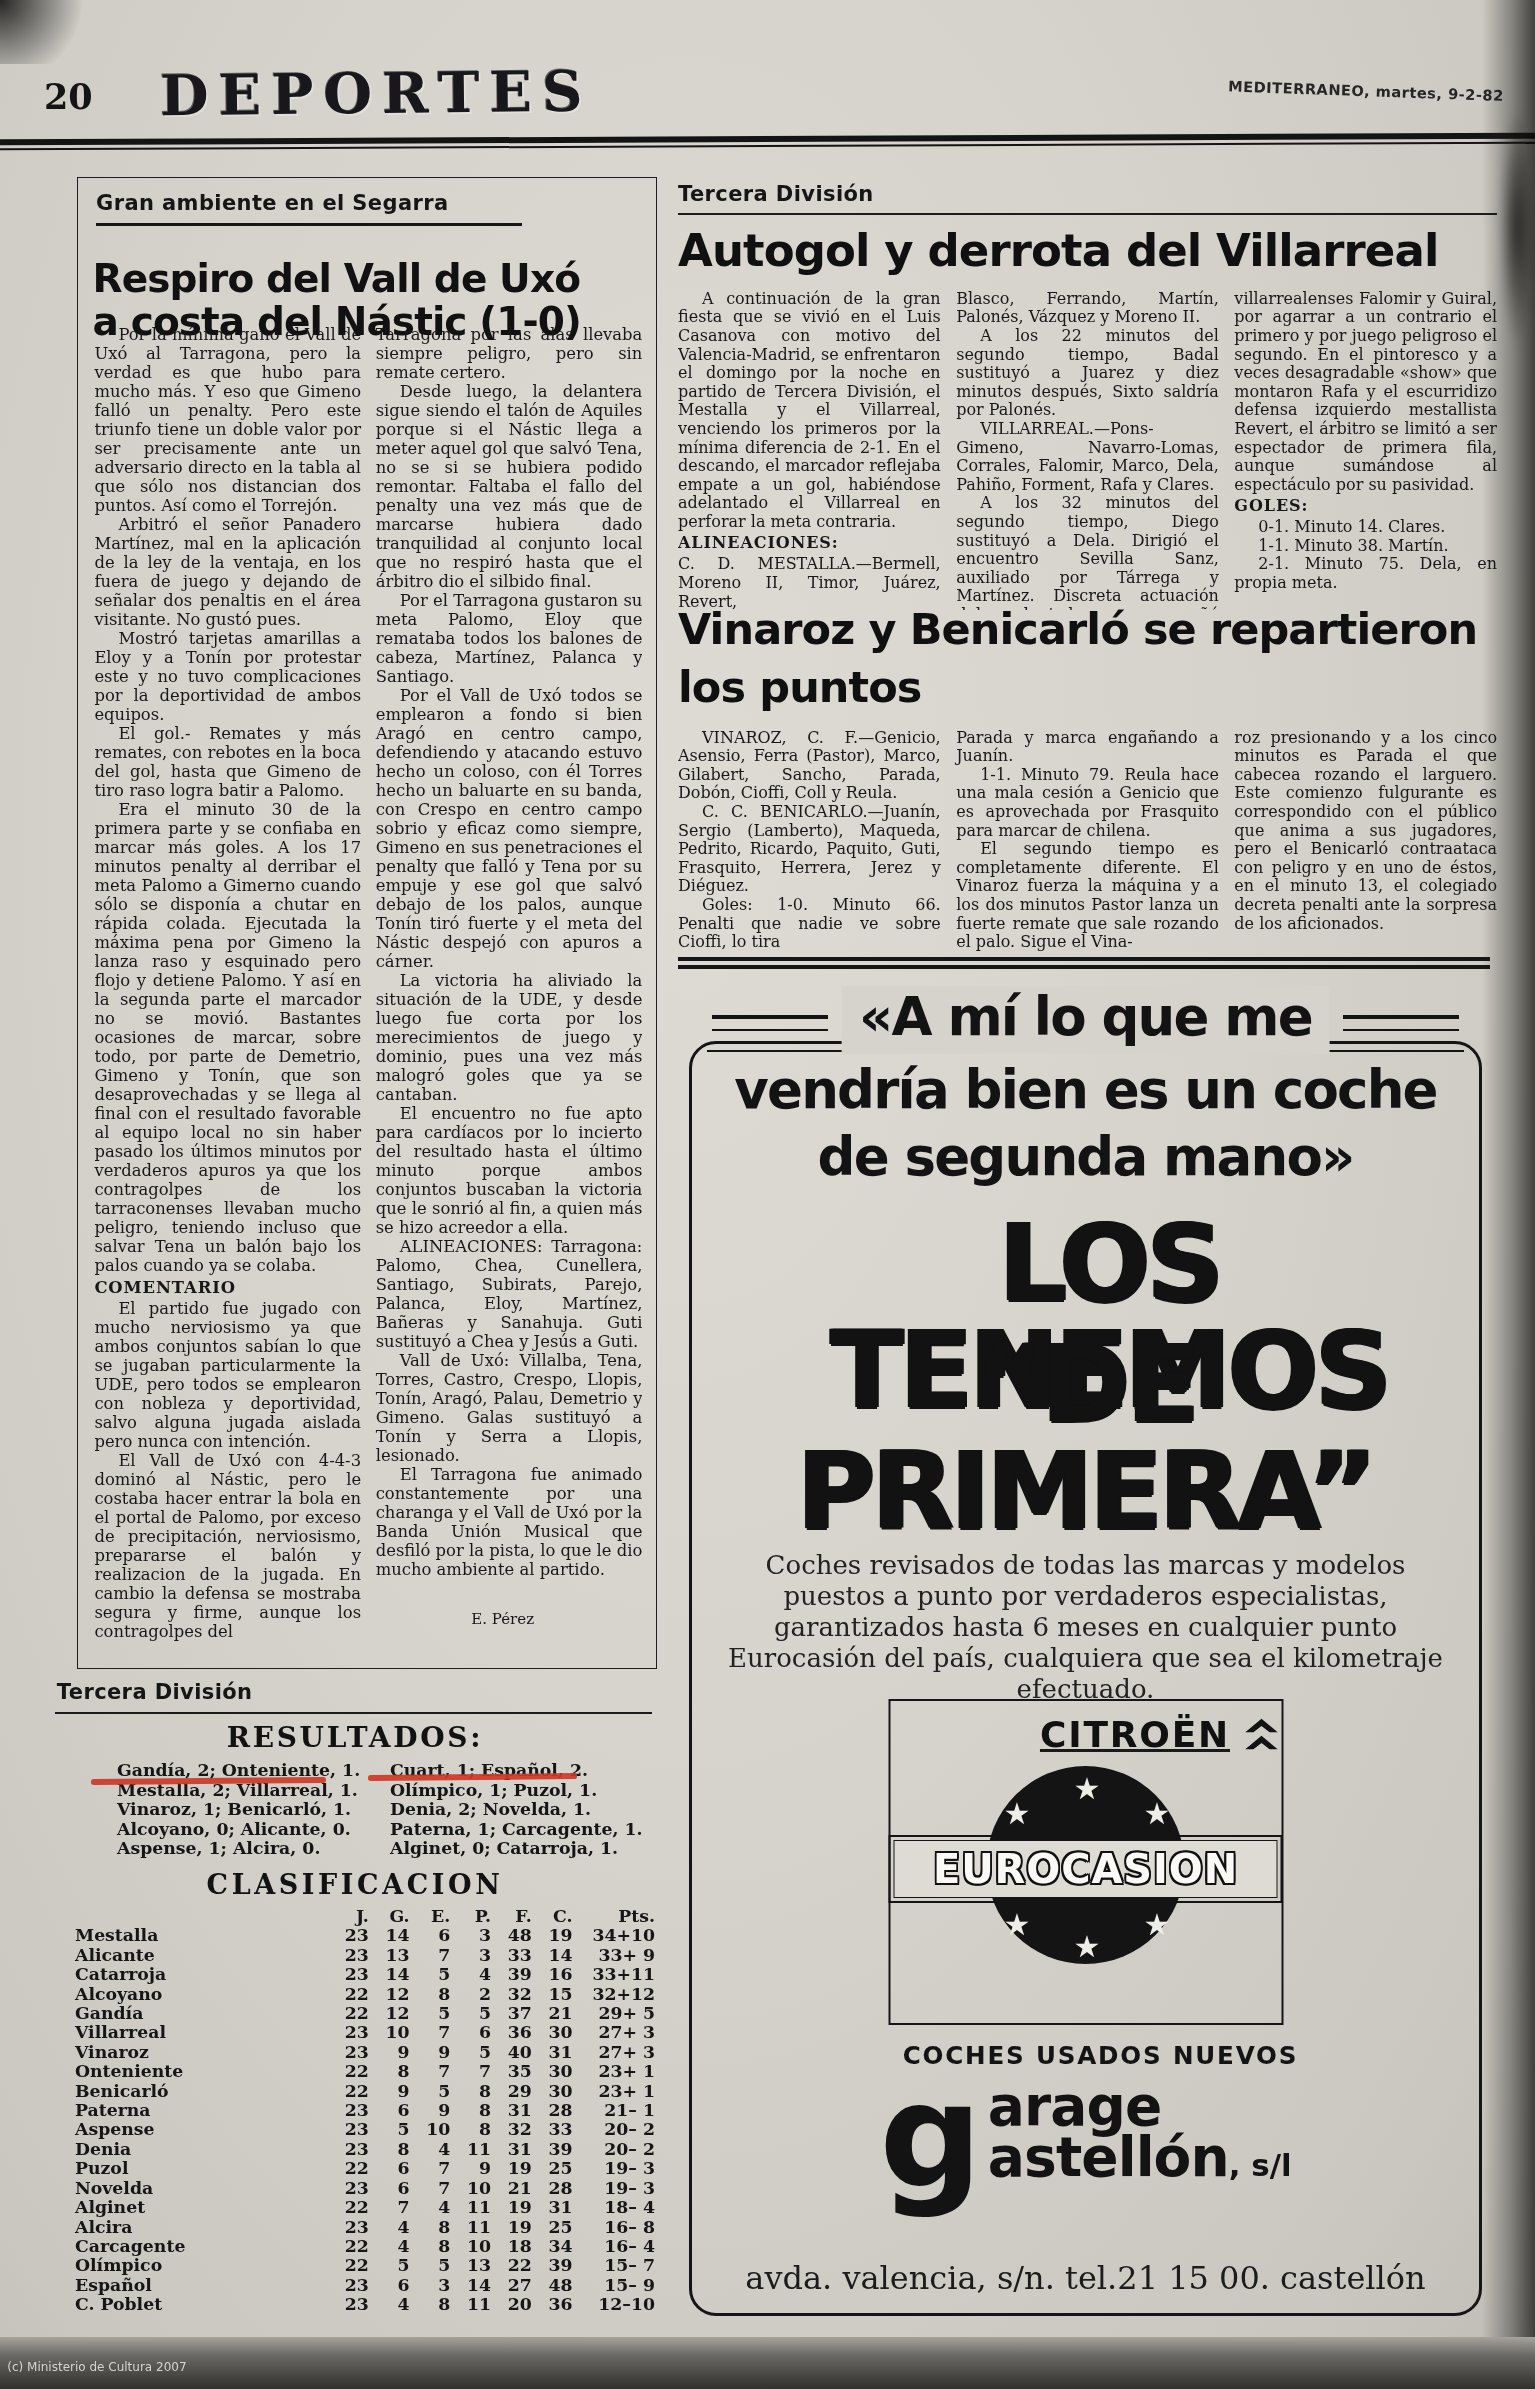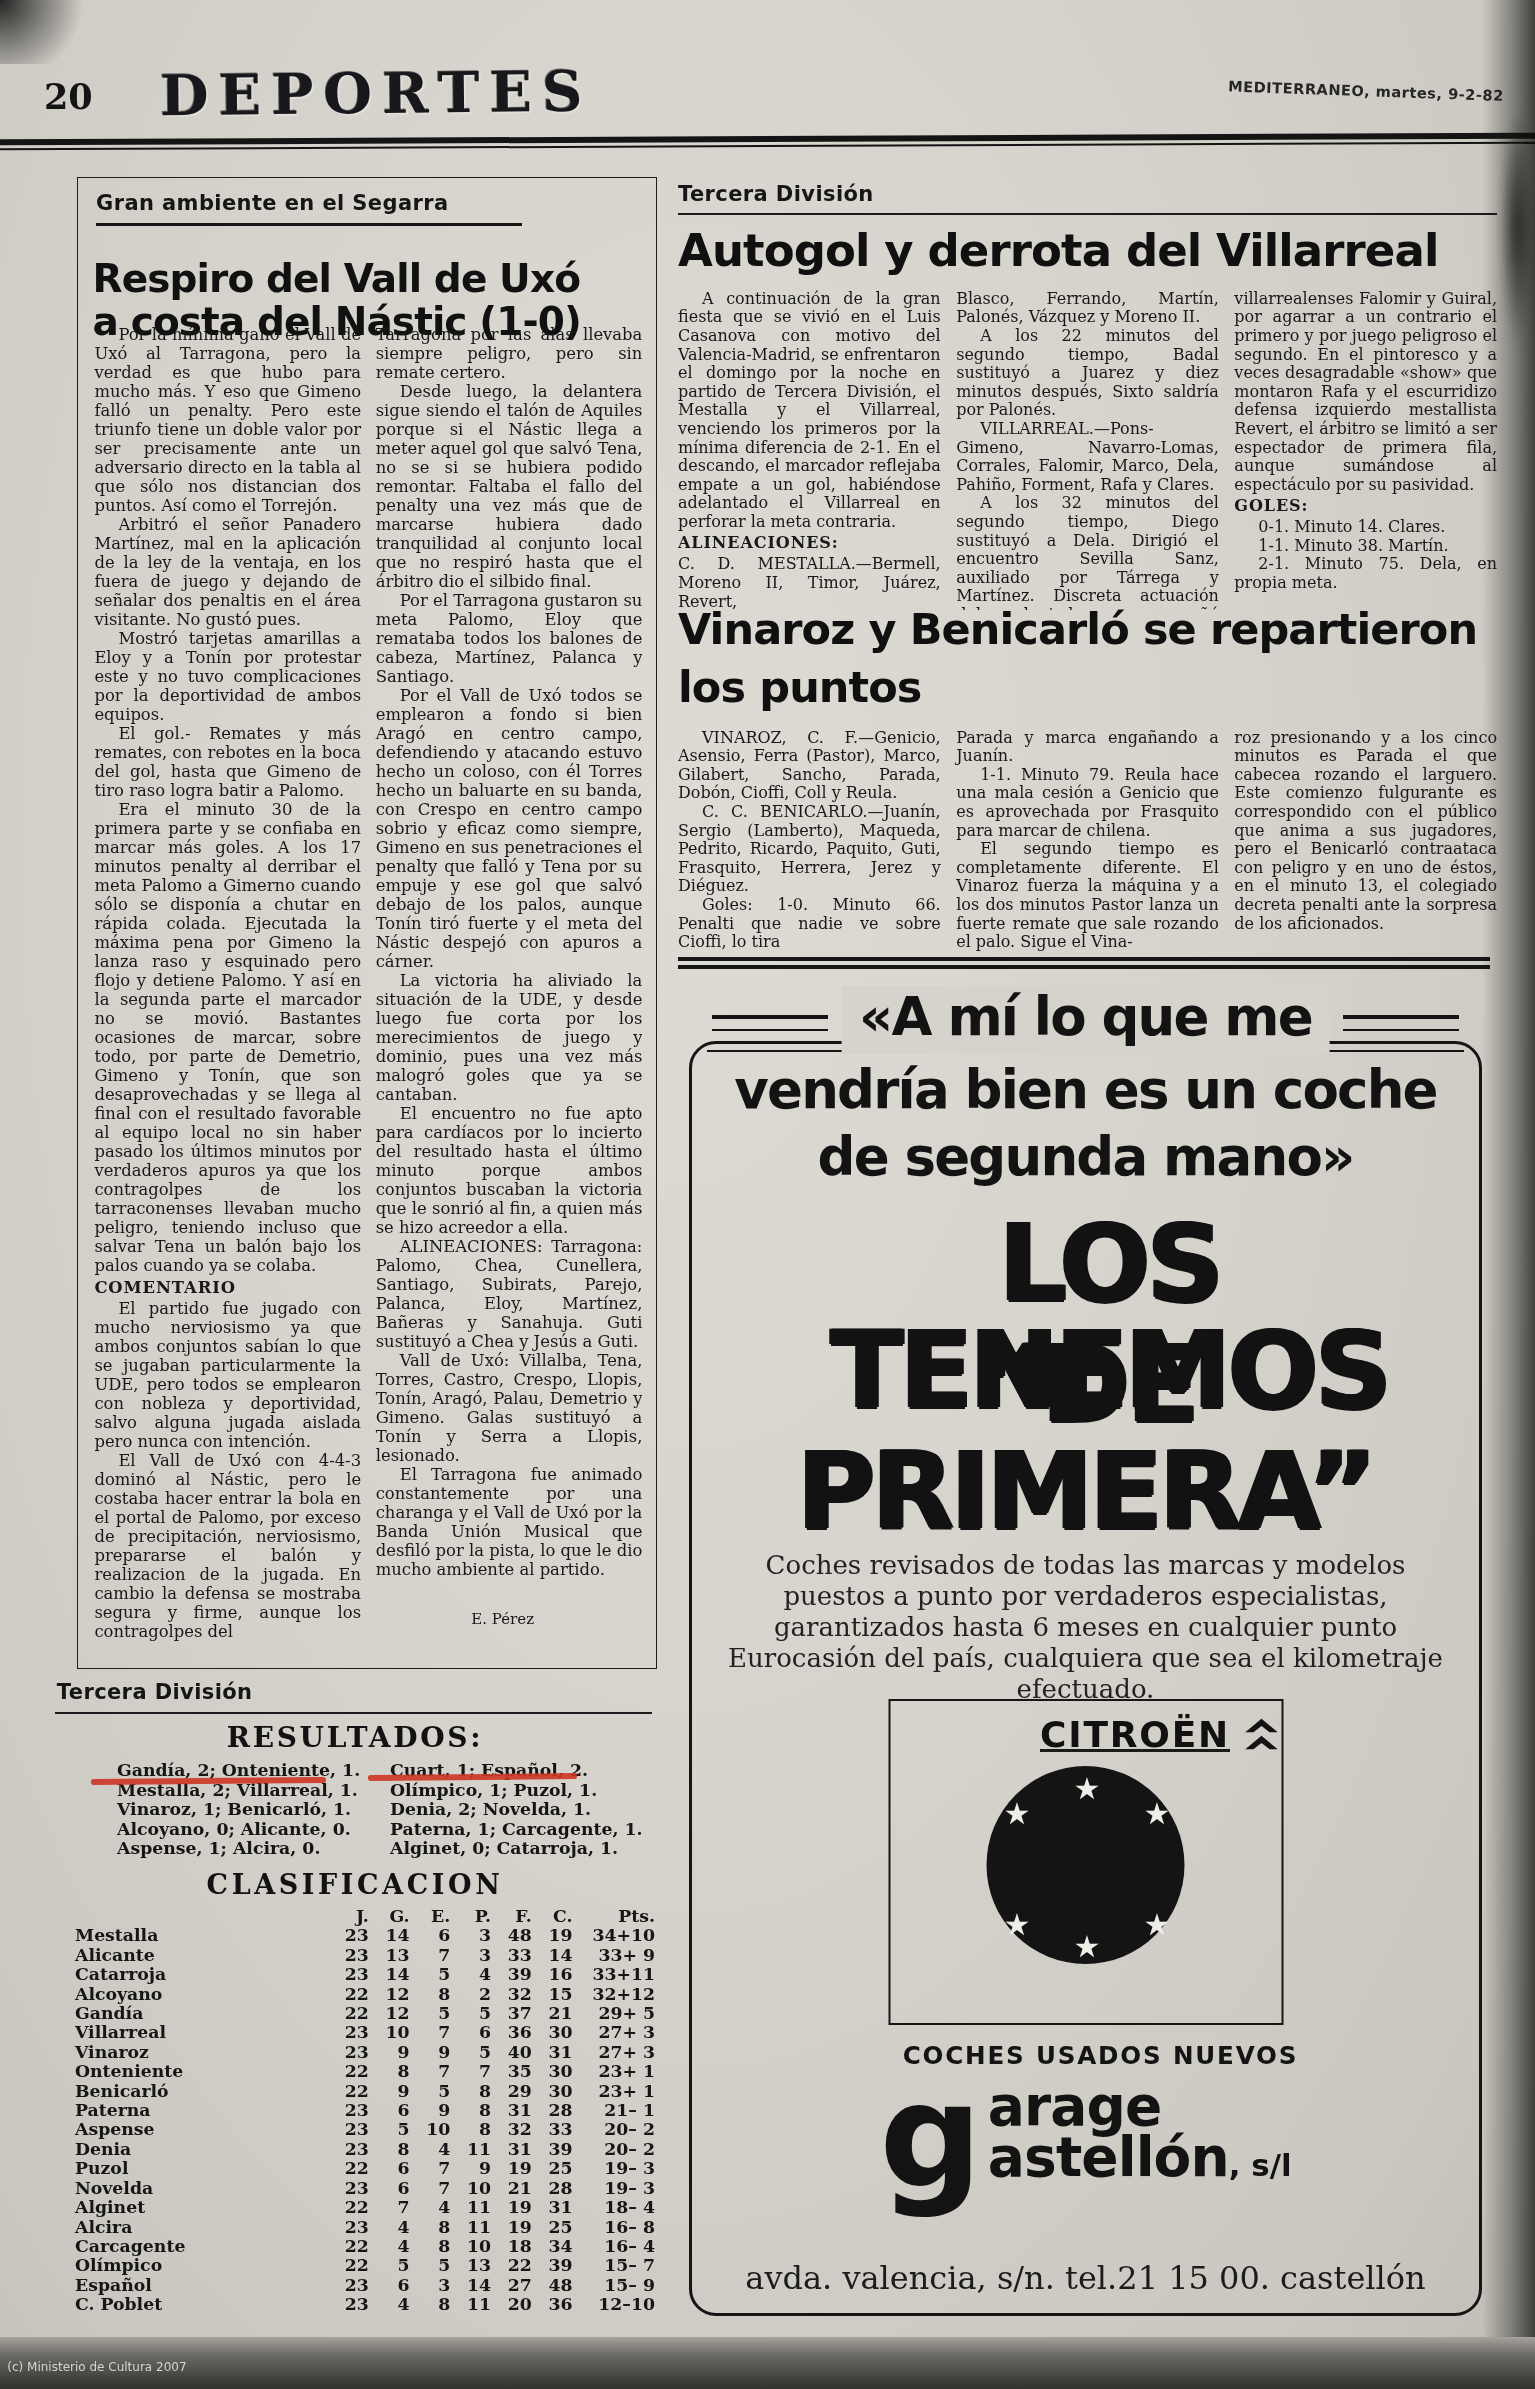--- a/index.html
+++ b/index.html
@@ -266,20 +266,23 @@
         </svg>
       </div>
       <div class="disc-wrap">
         <div class="disc"></div>
         <span class="star" style="left:197px;top:31px;">★</span>
         <span class="star" style="left:127px;top:56px;">★</span>
         <span class="star" style="left:267px;top:56px;">★</span>
         <span class="star" style="left:127px;top:167px;">★</span>
         <span class="star" style="left:267px;top:167px;">★</span>
         <span class="star" style="left:197px;top:189px;">★</span>
+        <div class="euro-bar">
+          <span class="euro-text">EUROCASION</span>
+        </div>
       </div>
     </div>
 
     <div class="ad-tagline">COCHES USADOS NUEVOS</div>
 
     <div class="garage">
       <span class="garage-g">g</span>
       <div class="garage-lines">
         <span>arage</span><br>
         <span>astellón</span><span class="garage-suffix">, s/l</span>

